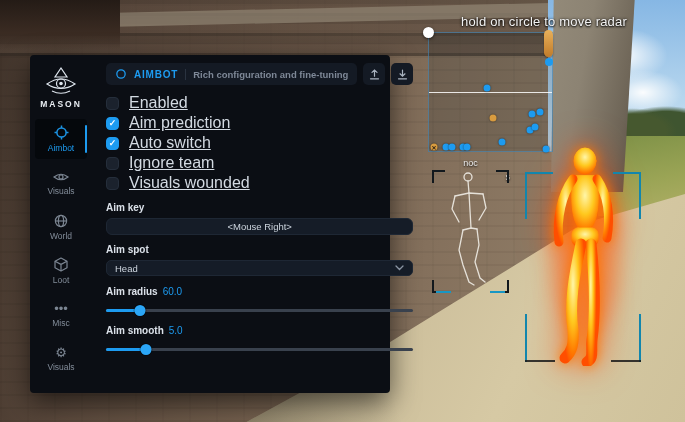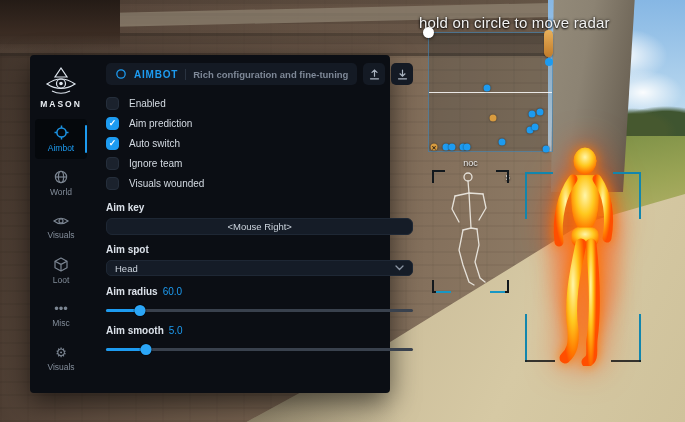--- a/index.html
+++ b/index.html
@@ -37,21 +37,21 @@
   .bg-ground-shadow { inset:0;
     clip-path:polygon(0 100%, 36% 100%, 54% 84%, 66% 72%, 85% 53%, 100% 46%, 100% 100%);
     background:linear-gradient(70deg, rgba(25,20,14,.8) 0%, rgba(25,20,14,.45) 22%, transparent 48%); }
 
   
   #radar { left:428px; top:32px; width:125px; height:120px;
     border:1px solid rgba(70,140,190,.6); background:rgba(12,22,30,.16); }
   #radar-line { left:0; right:0; top:50%; height:1px; background:rgba(255,255,255,.85); }
   #radar-handle { left:-6px; top:-6px; width:11px; height:11px; border-radius:50%;
     background:#fff; box-shadow:0 1px 3px rgba(0,0,0,.6); }
-  #radar-tooltip { left:419px; top:14px; font-size:15px; color:#f2f2f2;
+  #radar-tooltip { left:461px; top:14px; font-size:13px; color:#f2f2f2;
     text-shadow:0 1px 2px #000, 0 0 3px rgba(0,0,0,.8); letter-spacing:.2px; }
   .dot { position:absolute; width:7px; height:7px; border-radius:50%; transform:translate(-50%,-50%);
     box-shadow:0 0 2px rgba(0,0,0,.6); }
   .dot.blue { background:var(--accent); }
   .dot.orange { background:#d89b3f; }
   .dot.orange-x { background:#d89b3f; display:grid; place-items:center;
     font-size:6px; line-height:1; color:#2a2013; font-weight:bold; }
   #capsule { left:544px; top:30px; width:9px; height:27px; border-radius:5px;
     background:linear-gradient(180deg,#e8b05a,#c07b2a); box-shadow:0 1px 2px rgba(0,0,0,.4); }
   #capsule-dot { left:545px; top:58px; width:8px; height:8px; border-radius:50%; background:var(--accent); }
@@ -115,21 +115,21 @@
   #header-sub { font-size:9.5px; color:#7e8897; white-space:nowrap; overflow:hidden;font-weight:bold; }
   .icon-btn { width:22px; height:22px; background:#141a24; border-radius:5px; display:grid; place-items:center; color:#aab4c0; cursor:pointer; }
 
   #toggles { margin-top:8px; display:flex; flex-direction:column; }
   .t-row { height:20px; display:flex; align-items:center; gap:10px; cursor:pointer; }
   .cb { width:13px; height:13px; border-radius:4px; background:#1b222d; border:1px solid #252e3b;
     display:grid; place-items:center; flex:0 0 13px; }
   .cb .tick { display:none; color:#fff; font-size:9px; line-height:1; font-weight:bold; }
   .cb.checked { background:var(--accent); border-color:var(--accent); }
   .cb.checked .tick { display:block; }
-  .t-lbl { font-size:10px; color:#d3dae2; }
+  .t-lbl { font-size:16px; color:#d3dae2;text-decoration:underline; }
 
   .sec-lbl { font-size:10px; font-weight:bold; color:#dbe1e9; margin-top:9px; }
   #aimkey-btn { margin-top:5px; height:17px; background:#151c27; border:1px solid #1e2734; border-radius:6px;
     display:grid; place-items:center; font-size:9.5px; color:#cdd5de; cursor:pointer; }
   #aimspot-dd { margin-top:5px; height:16px; background:#151c27; border:1px solid #1e2734; border-radius:5px;
     display:flex; align-items:center; justify-content:space-between; padding:0 8px; font-size:9.5px; color:#cdd5de; cursor:pointer; }
   .chev { color:#8b95a3; }
 
   .slider-head { margin-top:9px; display:flex; gap:5px; align-items:baseline; }
   .slider-val { font-size:10px; color:var(--accent); }
@@ -267,37 +267,37 @@
       <div class="nav-item active">
         <svg width="15" height="15" viewBox="0 0 15 15">
           <g stroke="currentColor" stroke-width="1.5" fill="none">
             <circle cx="7.5" cy="7.5" r="4.6"></circle>
             <path d="M7.5,0.5 V3 M7.5,12 V14.5 M0.5,7.5 H3 M12,7.5 H14.5"></path>
           </g>
         </svg>
         <span class="nav-lbl">Aimbot</span>
       </div>
       <div class="nav-item">
+        <svg width="16" height="12" viewBox="0 0 16 12">
+          <g stroke="currentColor" stroke-width="1.2" fill="none">
+            <path d="M1,6 Q8,0.5 15,6 Q8,11.5 1,6 Z"></path>
+            <circle cx="8" cy="6" r="2"></circle>
+          </g>
+        </svg>
+        <span class="nav-lbl">Visuals</span>
+      </div>
+      <div class="nav-item">
         <svg width="14" height="14" viewBox="0 0 14 14">
           <g stroke="currentColor" stroke-width="1.2" fill="none">
             <circle cx="7" cy="7" r="5.6"></circle>
             <ellipse cx="7" cy="7" rx="2.6" ry="5.6"></ellipse>
             <path d="M1.4,7 H12.6"></path>
           </g>
         </svg>
         <span class="nav-lbl">World</span>
-      </div>
-      <div class="nav-item">
-        <svg width="16" height="12" viewBox="0 0 16 12">
-          <g stroke="currentColor" stroke-width="1.2" fill="none">
-            <path d="M1,6 Q8,0.5 15,6 Q8,11.5 1,6 Z"></path>
-            <circle cx="8" cy="6" r="2"></circle>
-          </g>
-        </svg>
-        <span class="nav-lbl">Visuals</span>
       </div>
       <div class="nav-item">
         <svg width="14" height="15" viewBox="0 0 14 15">
           <g stroke="currentColor" stroke-width="1.2" fill="none" stroke-linejoin="round">
             <path d="M7,1 L13,4.2 V10.8 L7,14 L1,10.8 V4.2 Z"></path>
             <path d="M1,4.2 L7,7.4 L13,4.2 M7,7.4 V14"></path>
           </g>
         </svg>
         <span class="nav-lbl">Loot</span>
       </div>

